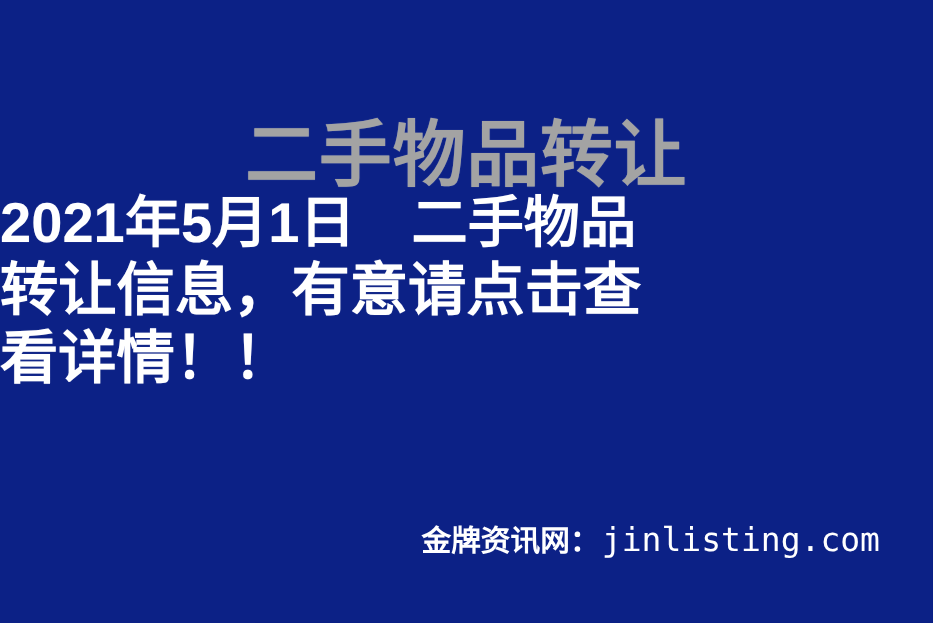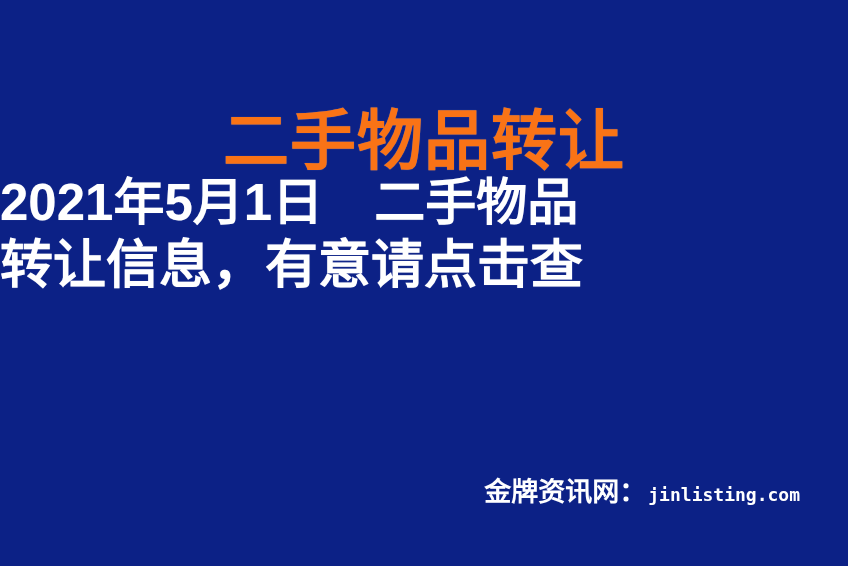--- a/index.html
+++ b/index.html
@@ -22,21 +22,21 @@
     box-sizing: border-box;
   }
 
   
   .headline {
     position: absolute;
     left: 0;
     right: 0;
     top: 54px;
     text-align: center;
-    color: #f97316;
+    color: #a3a3a3;
     font-size: 66px;
     line-height: 86px;
     font-weight: 700;
     letter-spacing: 1px;
     white-space: nowrap;
     text-shadow: 0 0 1px rgba(255,255,255,0.35);
   }
 
   
   .message {
@@ -80,36 +80,37 @@
   .footer .site-name {
     font-family: "Liberation Sans", "DejaVu Sans", sans-serif;
     font-weight: 700;
     font-size: 27px;
     letter-spacing: 0px;
     margin-top: 27px;
   }
 
   .footer .site-url {
     font-family: "DejaVu Sans Mono", "Liberation Mono", monospace;
-    font-weight: 700;
-    font-size: 18px;
+    font-weight: 400;
+    font-size: 30px;
     letter-spacing: 0px;
     margin-left: 2px;
   }
 </style>
 </head>
 <body>
 
 <div class="poster" style="background-color: rgb(12, 33, 134);">
 
   <h1 class="headline">二手物品转让</h1>
 
   <div class="message">
     <span class="line line-1">2021年5月1日　二手物品</span>
     <span class="line line-2">转让信息，有意请点击查</span>
+    <span class="line line-3">看详情！！</span>
   </div>
 
   <div class="footer">
     <span class="site-name">金牌资讯网：</span>
     <span class="site-url">jinlisting.com</span>
   </div>
 
 </div>
 
 </body></html>

